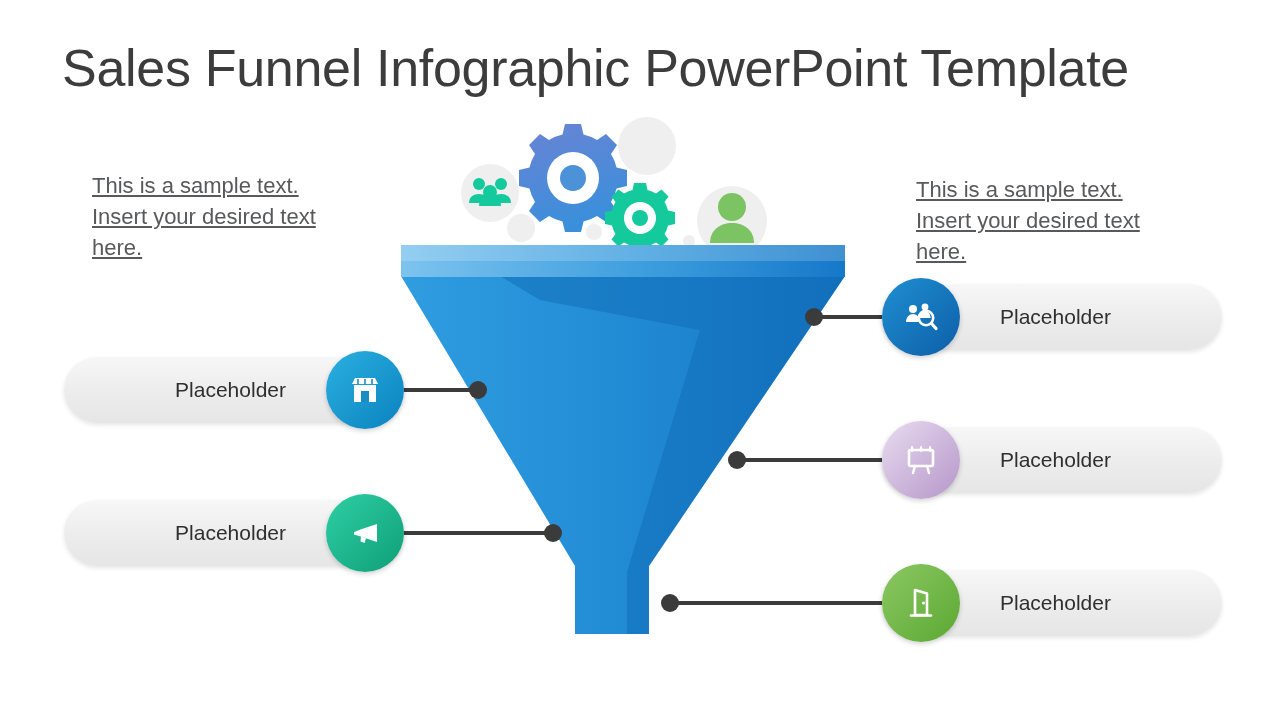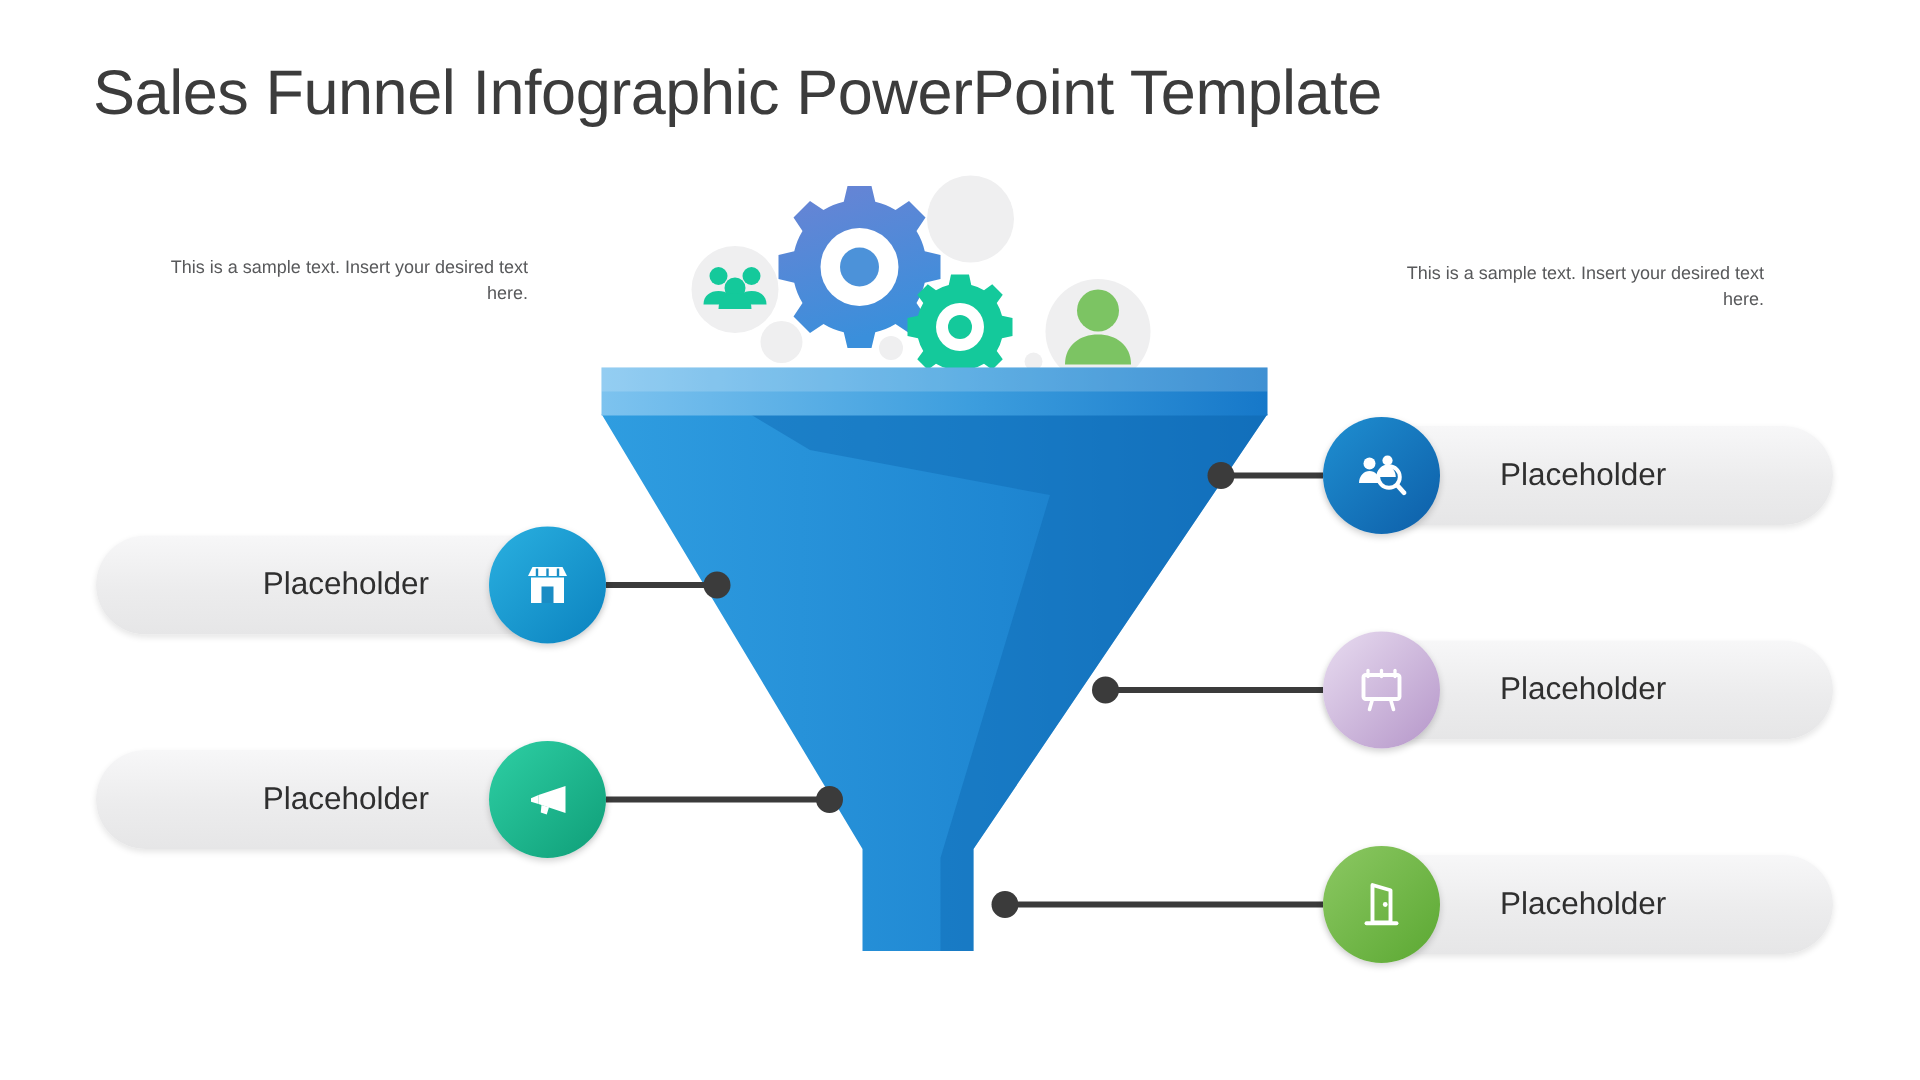--- a/index.html
+++ b/index.html
@@ -14,35 +14,36 @@
     overflow: hidden;
     font-family: "Liberation Sans", sans-serif;
     color: #3b3b3b;
   }
 
   
   #page-title {
     position: absolute;
     left: 62px;
     top: 38px;
-    font-size: 42px;
+    font-size: 52px;
     font-weight: 400;
     letter-spacing: -0.3px;
     color: #3c3c3c;
     white-space: nowrap;
   }
 
   
   .sample-text {
     position: absolute;
     width: 260px;
-    text-align: right;
-    font-size: 12px;
+    text-align: left;
+    font-size: 22px;
     line-height: 1.42;
     color: #58595b;
+    text-decoration: underline;
   }
   #sample-text-left  { left: 92px;  top: 170px; }
   #sample-text-right { left: 916px; top: 174px; }
 
   
   #funnel-stage {
     position: absolute;
     left: 0;
     top: 0;
     width: 1280px;

